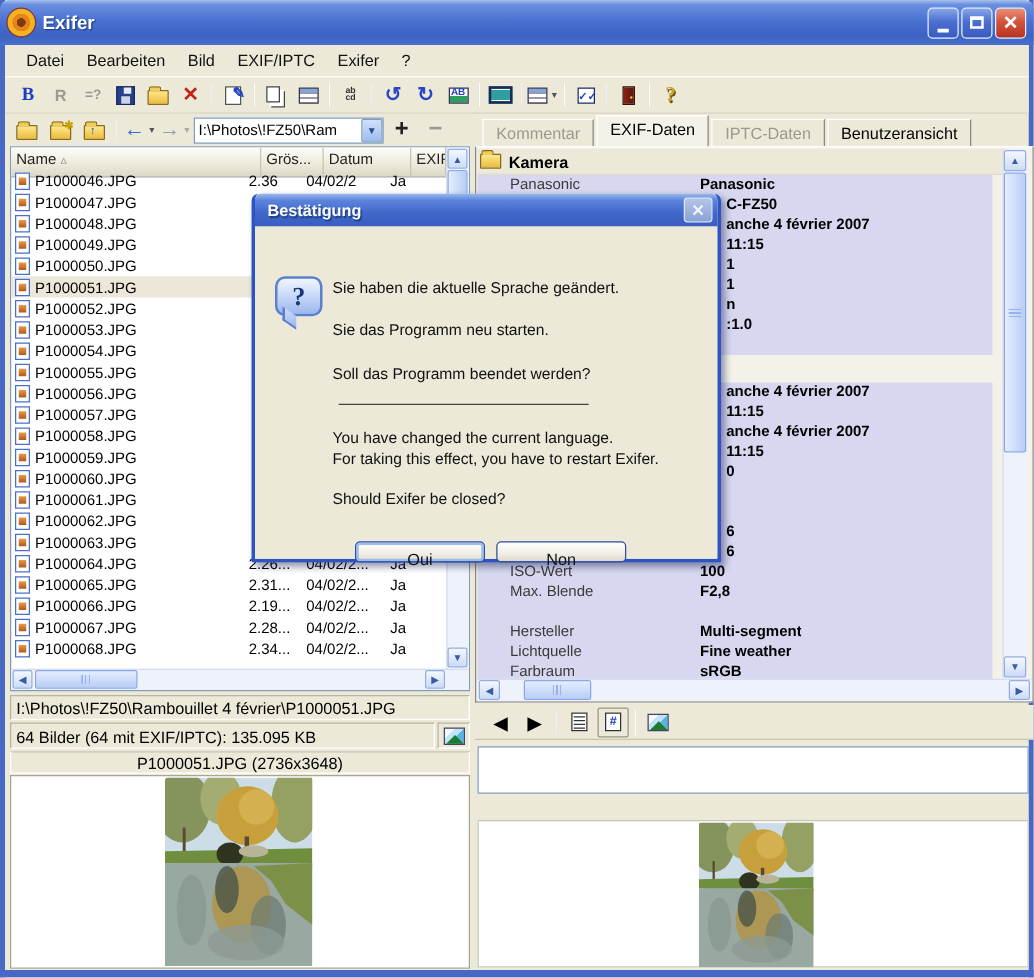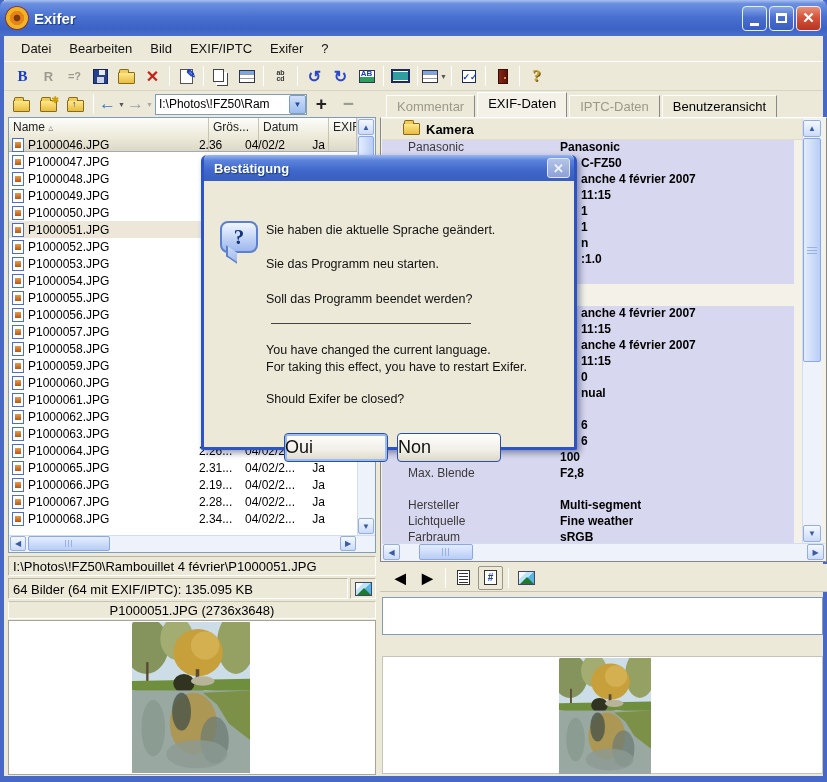--- a/index.html
+++ b/index.html
@@ -72,21 +72,21 @@
   .plusminus { font-size:19px; font-weight:bold; }
 
   
   .tabs { position:absolute; left:376px; top:91px; width:447px; height:26px; display:flex; align-items:flex-end; padding-left:6px; }
   .tab { height:22px; padding:3px 10px 0; font-size:13px; background:#ece9d8; border:1px solid #888; border-bottom:none; border-top-color:#fff; border-left-color:#fff; margin-right:2px; color:#9a998a; }
   .tab.active { height:25px; background:#f4f2e8; color:#000; position:relative; z-index:2; }
   .tab.enabled { color:#000; }
 
   
   .filepane { position:absolute; left:4px; top:117px; width:368px; height:436px; background:#fff; border:1px solid #7f9db9; }
-  .lheader { position:absolute; left:0; top:0; right:18px; height:34px; display:flex; background:linear-gradient(180deg,#fdfdfa,#ece9d8 60%,#dcd8c8); border-bottom:1px solid #aaa; }
+  .lheader { position:absolute; left:0; top:0; right:18px; height:24px; display:flex; background:linear-gradient(180deg,#fdfdfa,#ece9d8 60%,#dcd8c8); border-bottom:1px solid #aaa; }
   .hcell { border-right:1px solid #c8c4b4; padding:2px 4px; font-size:12px; color:#222; white-space:nowrap; overflow:hidden; }
   .sortglyph { color:#888; font-size:10px; }
   .frow { position:absolute; left:0; width:332px; height:17px; display:flex; align-items:center; font-size:12px; white-space:nowrap; }
   .frow.sel { background:#ece7d8; }
   .fi { width:12px; height:14px; background:#fff; border:1px solid #4a6fc8; margin:0 4px 0 3px; position:relative; flex:none; }
   .fi::after { content:""; position:absolute; left:2px; top:3px; width:6px; height:6px; background:linear-gradient(180deg,#e89a4a,#b05a1a); }
   .fname { width:178px; overflow:hidden; }
   .fsize { width:48px; overflow:hidden; }
   .fdate { width:70px; overflow:hidden; }
   .fexif { width:30px; overflow:hidden; }
@@ -95,21 +95,21 @@
   .sb-btn { position:absolute; background:linear-gradient(180deg,#f4f8ff,#cbdbf7); border:1px solid #95aede; border-radius:2px; color:#3b5aa0; font-size:8px; display:flex; align-items:center; justify-content:center; }
   .sb-vtrack { position:absolute; background:#eef2fb; border-left:1px solid #d4dcf0; }
   .sb-htrack { position:absolute; background:#eef2fb; border-top:1px solid #d4dcf0; }
   .sb-thumb { position:absolute; background:linear-gradient(90deg,#e4edfe,#b8cdf5); border:1px solid #8aa8e8; border-radius:2px; }
   .sb-thumb.h { background:linear-gradient(180deg,#e4edfe,#b8cdf5); }
   .grip-v { position:absolute; left:3px; right:3px; top:50%; height:7px; margin-top:-3px; background:repeating-linear-gradient(180deg,#96b2ea 0 1px,transparent 1px 3px); }
   .grip-h { position:absolute; top:3px; bottom:3px; left:50%; width:8px; margin-left:-4px; background:repeating-linear-gradient(90deg,#96b2ea 0 1px,transparent 1px 3px); }
 
   
   .exifpane { position:absolute; left:376px; top:117px; width:447px; height:445px; background:#f4f2e8; border:1px solid #888; border-top-color:#fff; }
-  .section-hdr { position:absolute; left:1px; top:1px; width:420px; height:21px; background:#ece9d8; display:flex; align-items:center; gap:6px; padding-left:21px; font-weight:bold; font-size:13px; border-bottom:1px solid #e0dccc; }
+  .section-hdr { position:absolute; left:1px; top:1px; width:420px; height:21px; background:#ece9d8; display:flex; align-items:center; gap:6px; padding-left:2px; font-weight:bold; font-size:13px; border-bottom:1px solid #e0dccc; }
   .exifblock { position:absolute; left:1px; width:412px; background:#d7d7ef; }
   .erow { position:absolute; left:0; width:100%; height:16px; font-size:12px; }
   .elabel { position:absolute; left:26px; color:#3a3a3a; white-space:nowrap; }
   .evalue { position:absolute; font-weight:bold; color:#000; white-space:nowrap; overflow:hidden; max-width:230px; }
 
   
   .pathbar { position:absolute; left:4px; top:556px; width:368px; height:20px; background:#ece9d8; border:1px solid #b8b4a4; border-bottom-color:#fff; border-right-color:#fff; padding:2px 4px; font-size:13px; white-space:nowrap; overflow:hidden; }
   .statusbar { position:absolute; left:4px; top:578px; width:340px; height:21px; background:#ece9d8; border:1px solid #b8b4a4; border-bottom-color:#fff; border-right-color:#fff; padding:3px 4px; font-size:13px; white-space:nowrap; }
   .statusicon { position:absolute; left:346px; top:578px; width:26px; height:21px; background:#ece9d8; border:1px solid #fff; border-top-color:#b8b4a4; border-left-color:#b8b4a4; display:flex; align-items:center; justify-content:center; }
   .pv-title-l { position:absolute; left:4px; top:601px; width:368px; height:18px; background:#ece9d8; text-align:center; font-size:13px; border:1px solid #fff; border-top-color:#c8c4b4; padding-top:1px; }
@@ -125,21 +125,21 @@
   
   .dialog { position:absolute; left:197px; top:155px; width:376px; height:295px; background:#ece9d8; border:3px solid #2c54c4; border-top:none; border-radius:6px 6px 2px 2px; box-shadow:3px 3px 6px rgba(20,30,80,.45); z-index:50; }
   .dlg-title { height:26px; background:linear-gradient(180deg,#9ab8ee 0%,#5c84dc 20%,#4067ca 60%,#3a5ec2 100%); border-radius:5px 5px 0 0; display:flex; align-items:center; padding:0 4px 0 10px; }
   .dlg-title-text { color:#fff; font-weight:bold; font-size:13px; text-shadow:1px 1px 1px #1a3a7c; }
   .dlg-close { margin-left:auto; width:23px; height:20px; border-radius:3px; border:1px solid #dfe8f8; background:linear-gradient(180deg,#b4c4e8,#8ba2d6); color:#eef2fc; font-size:13px; font-weight:bold; display:flex; align-items:center; justify-content:center; }
   .dlg-body { position:relative; height:266px; font-size:12.5px; color:#111; }
   .qicon { position:absolute; left:16px; top:40px; width:38px; height:32px; border-radius:8px; border:2px solid #5c7fd0; background:linear-gradient(180deg,#f0f6ff,#9cb8ee); color:#16357c; font-family:"Liberation Serif",serif; font-weight:bold; font-size:21px; text-align:center; line-height:28px; }
   .qicon::after { content:""; position:absolute; left:4px; bottom:-9px; width:9px; height:9px; background:linear-gradient(135deg,#cddcf8,#9cb8ee); border-left:2px solid #5c7fd0; border-bottom:2px solid #5c7fd0; transform:skewY(35deg); }
   .dlg-line { position:absolute; left:62px; white-space:nowrap; }
   .dlg-sep { position:absolute; left:67px; top:142px; width:200px; border-top:1px solid #444; }
-  .dlg-btn { position:absolute; top:252px; width:104px; height:29px; background:linear-gradient(180deg,#fefefc,#f0eee6 60%,#dcd8c8); border:1px solid #2c50a0; border-radius:4px; font-size:18px; line-height:27px; }
+  .dlg-btn { position:absolute; top:252px; width:104px; height:17px; background:linear-gradient(180deg,#fefefc,#f0eee6 60%,#dcd8c8); border:1px solid #2c50a0; border-radius:4px; font-size:13px; text-align:center; line-height:27px; }
   .dlg-btn.focus { box-shadow:0 0 0 2px #9cbcf0 inset; }
 </style>
 </head>
 <body>
 
 <svg width="0" height="0" style="position:absolute">
   <symbol id="pond" viewBox="0 0 100 128" preserveAspectRatio="none">
     <rect x="0" y="0" width="100" height="52" fill="#ccdde8"></rect>
     <ellipse cx="12" cy="20" rx="19" ry="24" fill="#85945c"></ellipse>
     <ellipse cx="88" cy="18" rx="16" ry="26" fill="#95a063"></ellipse>
@@ -524,24 +524,20 @@
           <span class="evalue" style="left:199px">anche 4 février 2007</span>
         </div>
         <div class="erow" style="top:48px">
           <span class="elabel"></span>
           <span class="evalue" style="left:199px">11:15</span>
         </div>
         <div class="erow" style="top:64px">
           <span class="elabel"></span>
           <span class="evalue" style="left:199px">0</span>
         </div>
-        <div class="erow" style="top:80px">
-          <span class="elabel"></span>
-          <span class="evalue" style="left:199px">nual</span>
-        </div>
         <div class="erow" style="top:96px">
           <span class="elabel"></span>
           <span class="evalue" style="left:199px"></span>
         </div>
         <div class="erow" style="top:112px">
           <span class="elabel"></span>
           <span class="evalue" style="left:199px">6</span>
         </div>
         <div class="erow" style="top:128px">
           <span class="elabel"></span>

